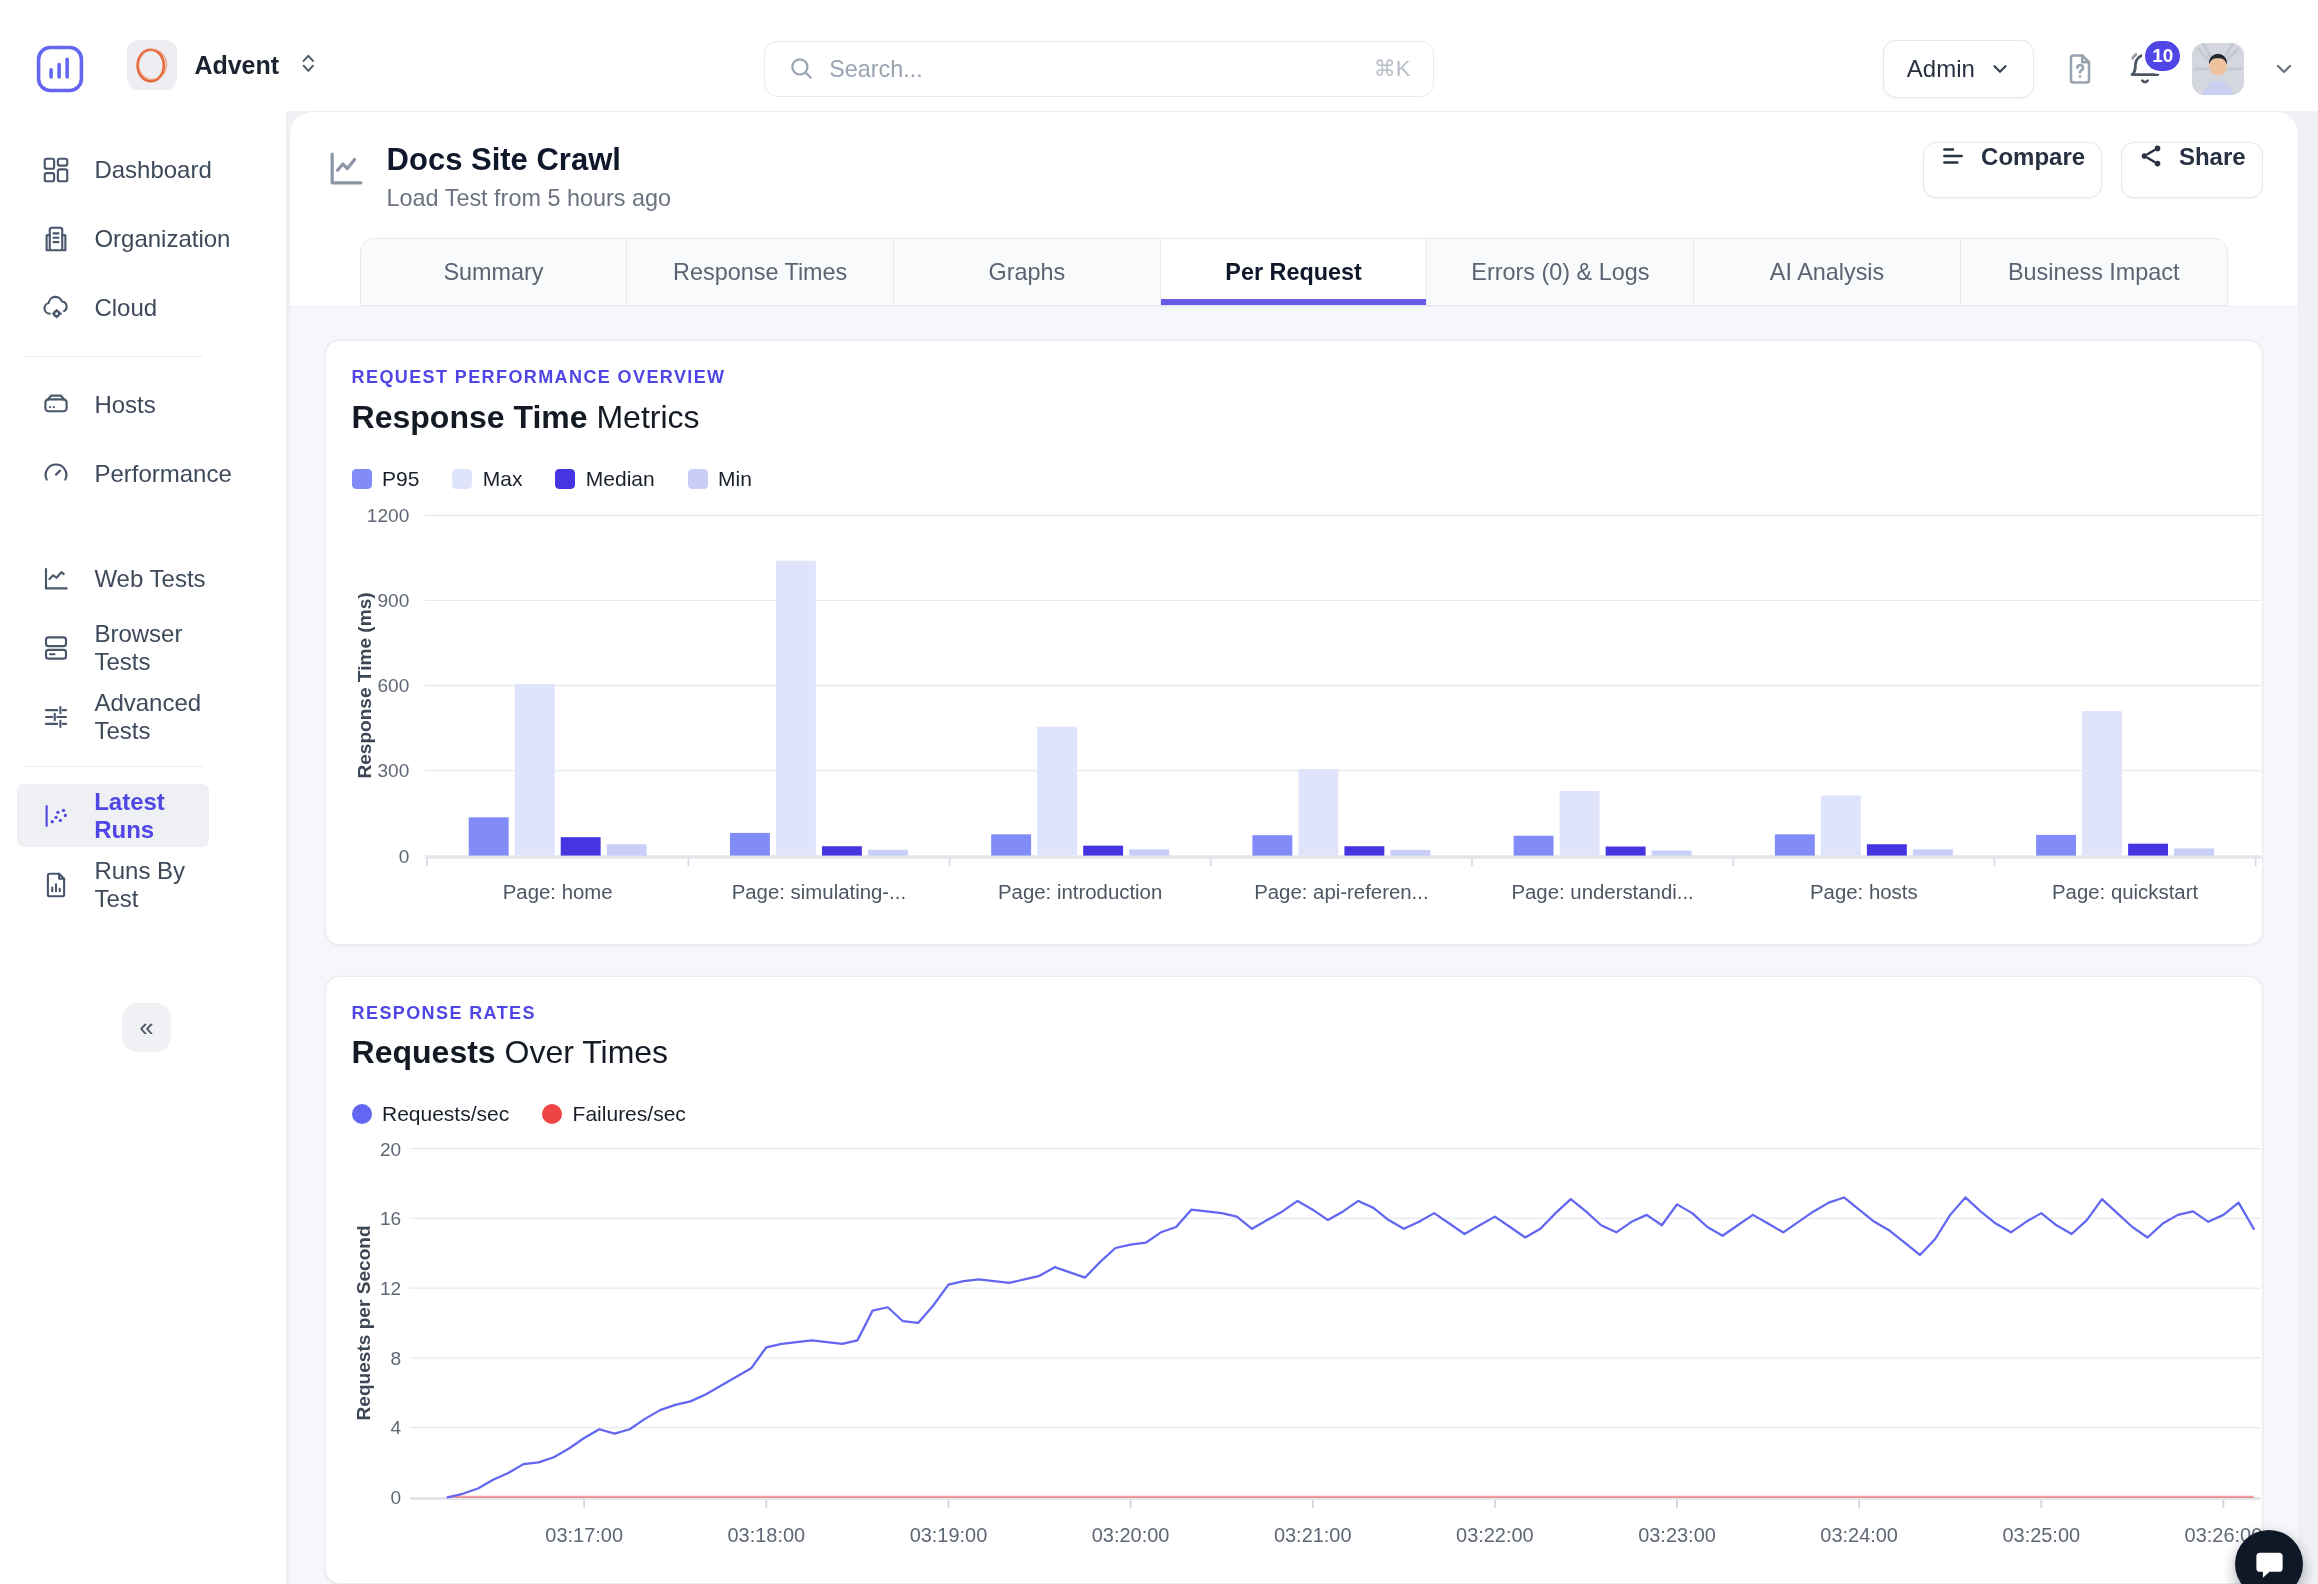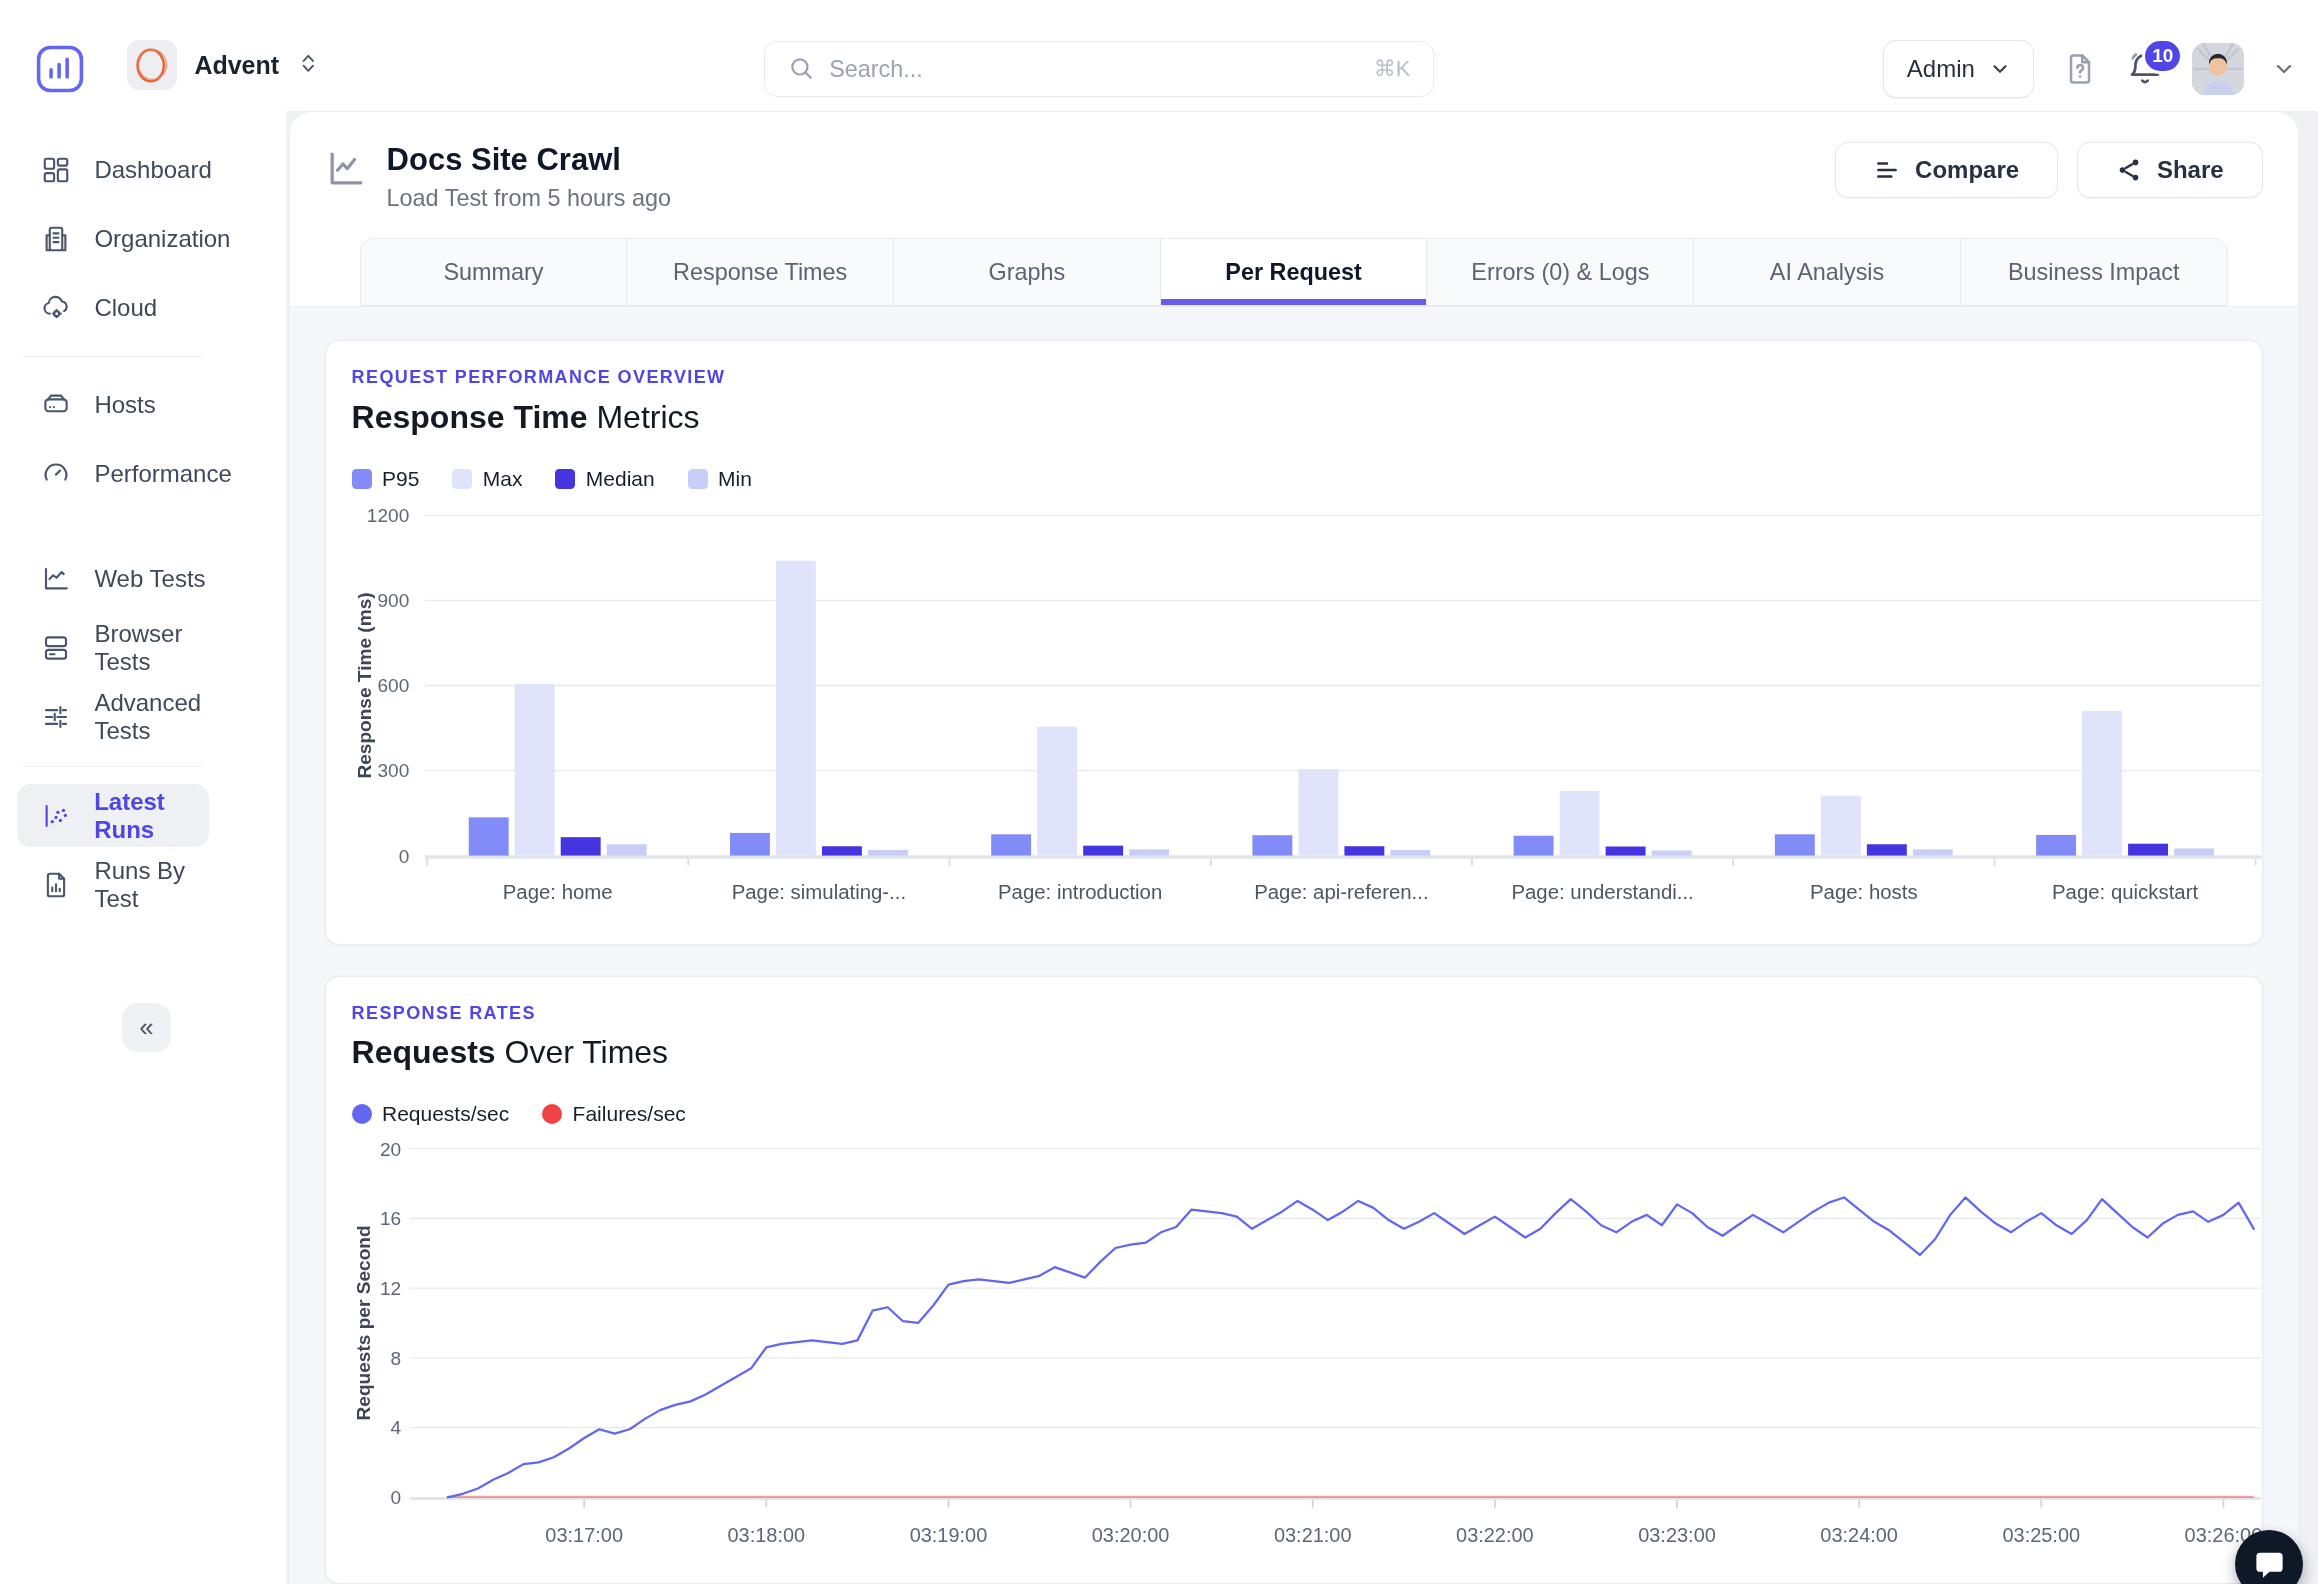--- a/index.html
+++ b/index.html
@@ -25,42 +25,42 @@
          color:#fff;font-size:19px;font-weight:700;display:flex;align-items:center;justify-content:center;
          border:3.5px solid #fff;box-sizing:border-box;padding:0 7px;}
   .user-avatar{width:52px;height:52px;border-radius:13px;overflow:hidden;cursor:pointer;background:#d6d9df;}
 
   
   .sidebar{position:absolute;left:0;top:83px;width:226px;bottom:0;background:#fff;padding-top:24px;box-sizing:border-box;
            display:flex;flex-direction:column;}
   .side-item{height:69px;display:flex;align-items:center;gap:23.4px;padding-left:41px;font-size:24px;color:#3e495a;
              font-weight:500;cursor:pointer;}
   .side-item .sicon{width:30px;height:30px;flex:0 0 30px;color:#49566b;display:flex;}
-  .side-item.active{margin:3.5px 17.4px;padding-left:23.4px;height:63px;background:#eef0f4;border-radius:14px;
+  .side-item.active{margin:3.5px 17.4px;padding-left:23.4px;height:63px;background:#eef0f4;border-radius:7px;
                     color:#4f46e5;font-weight:700;}
   .side-item.active .sicon{color:#4f46e5;}
   .side-divider{height:0.9px;background:#eceef2;margin:14px 22.6px;}
   .side-spacer{height:36px;}
   .collapse-btn{margin:83px 0 0 122px;width:49px;height:49px;border-radius:15.6px;background:#f0f1f5;color:#4b5563;
                 display:flex;align-items:center;justify-content:center;font-size:26px;cursor:pointer;}
 
   
   .content{position:absolute;left:286px;top:83px;right:0;bottom:0;background:#eff1f5;}
   .panel{position:absolute;left:2.6px;top:0;width:2010px;height:1589px;background:#fff;
          border:0.9px solid #eceef2;border-bottom:none;border-radius:22.6px 22.6px 0 0;box-sizing:border-box;
          display:flex;flex-direction:column;overflow:hidden;}
   .panel-header{padding:29.5px 35px 0;}
   .header-row{display:flex;align-items:flex-start;}
   .report-icon{width:43px;height:43px;color:#8b95a5;margin-top:5.2px;}
   .title-block{margin-left:19px;}
   .page-title{font-size:31px;font-weight:700;color:#0f172a;}
   .page-subtitle{margin-top:7.8px;font-size:23.4px;color:#6b7280;}
   .header-actions{margin-left:auto;display:flex;gap:19px;}
-  .h-btn{height:56px;padding:0 38px;border:1.7px solid #e4e7ec;border-radius:13px;background:#fff;display:flex;
-         align-items:center;gap:14.8px;font-size:24px;font-weight:700;color:#273142;cursor:pointer;
+  .h-btn{height:56px;padding:0 16px;border:1.7px solid #e4e7ec;border-radius:13px;background:#fff;display:flex;
+         align-items:flex-start;gap:14.8px;font-size:24px;font-weight:700;color:#273142;cursor:pointer;
          box-shadow:0 0.9px 1.7px rgba(16,24,40,.05);}
   .h-btn svg{width:26px;height:26px;}
 
   .tabs{margin:26px 35px 0;display:flex;border:0.9px solid #e7e9ee;border-bottom:0.9px solid #e7e9ee;
         border-radius:13px 13px 0 0;overflow:hidden;background:#f8fafc;}
   .tab{flex:1;height:66px;display:flex;align-items:center;justify-content:center;font-size:23.4px;color:#5b6472;
        border-right:0.9px solid #e7e9ee;position:relative;cursor:pointer;white-space:nowrap;}
   .tab:last-child{border-right:none;}
   .tab.active{background:#fff;color:#0f172a;font-weight:700;}
   .tab.active::after{content:"";position:absolute;left:0;right:0;bottom:0;height:6px;background:#685ce8;}

